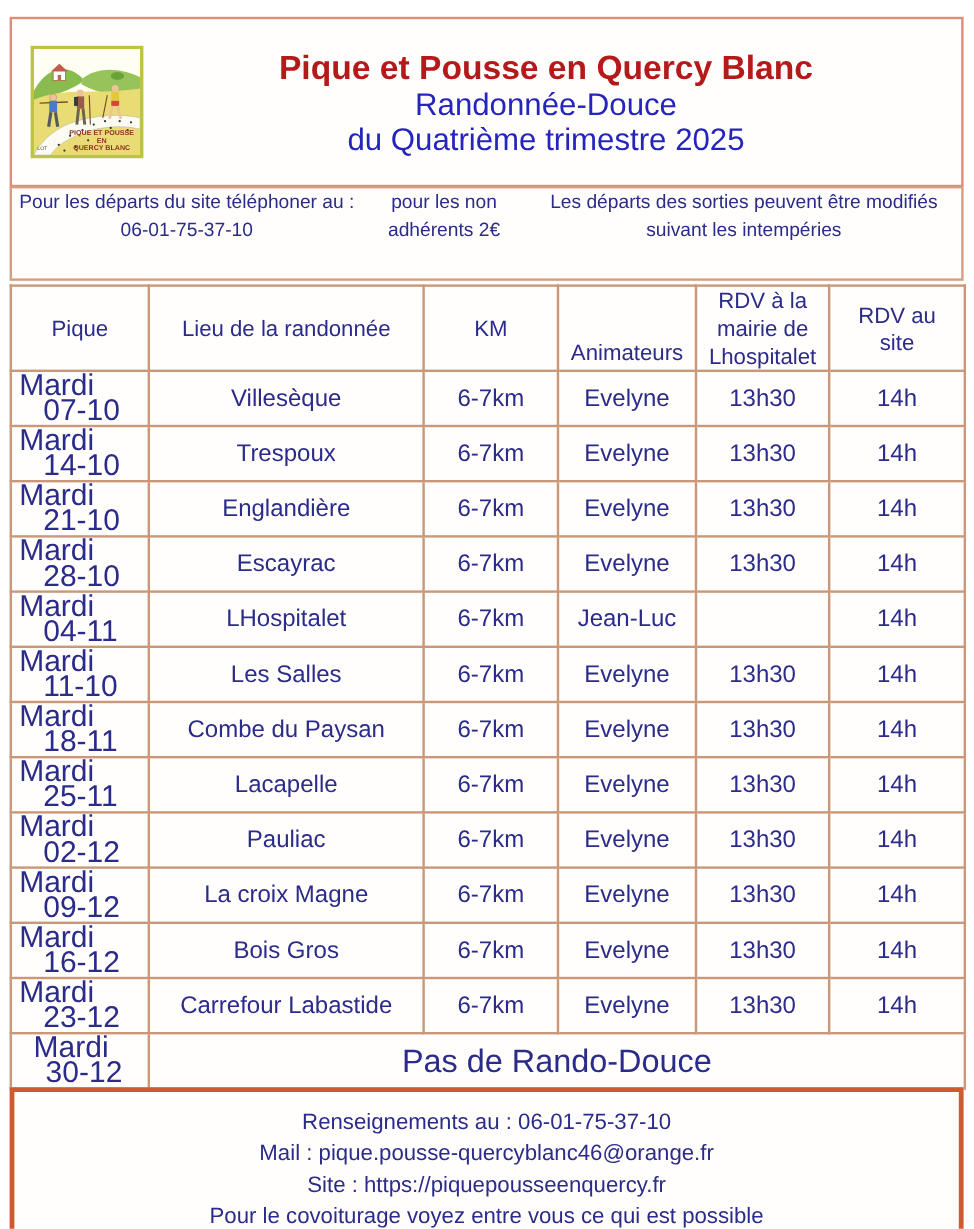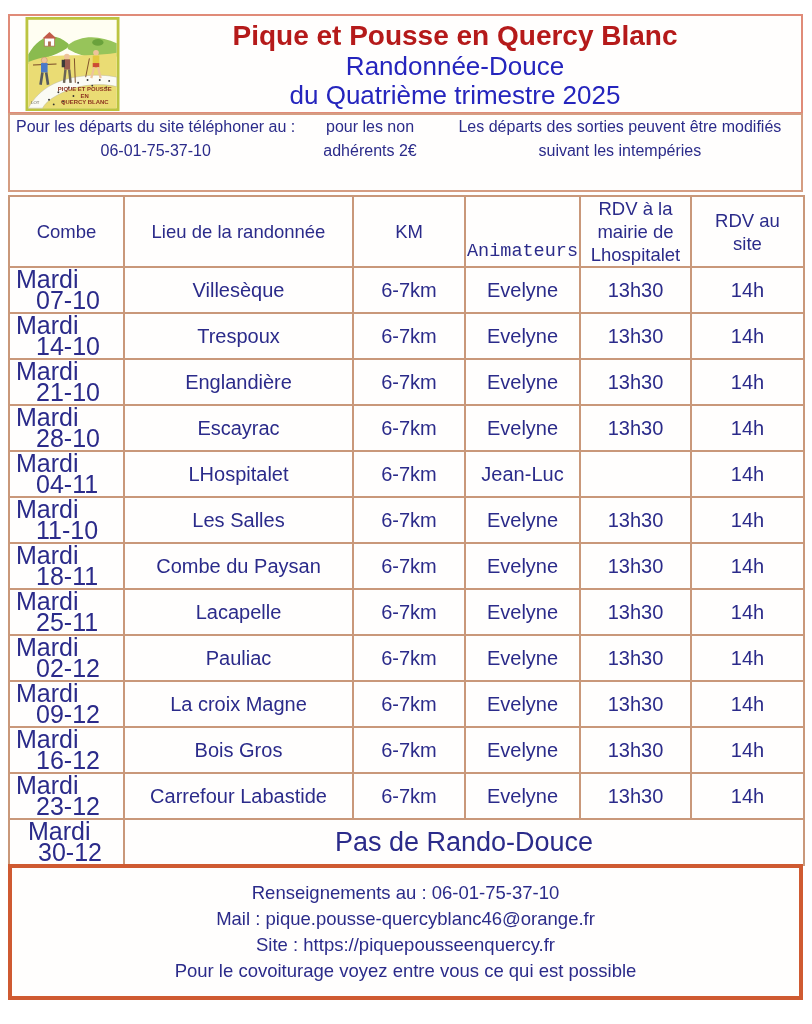--- a/index.html
+++ b/index.html
@@ -8,21 +8,21 @@
     background: #ffffff;
     font-family: "Liberation Sans", sans-serif;
     position: relative;
     overflow: hidden;
     color: var(--text-navy, #2b2b8a);
   }
   .page { position: absolute; left: 8px; top: 14px; width: 795px; }
 
   
   .header-box {
-    height: 100px;
+    height: 142px;
     border: 2px solid var(--header-box-border, #e08b78);
     display: flex;
     align-items: center;
     background: #fffefd;
   }
   .logo { width: 97px; height: 94px; margin-left: 14px; flex: none; }
   .titles { flex: 1; text-align: center; padding-right: 12px; }
   .title {
     font-size: 28px; font-weight: bold;
     color: var(--title-red, #b51a1a);
@@ -58,21 +58,21 @@
     overflow: hidden;
   }
   .schedule thead tr { height: 70px; }
   .schedule th {
     font-weight: normal;
     font-size: 18.5px;
     white-space: pre-line;
     text-align: center;
     line-height: 23px;
   }
-  .schedule th.th-animateurs { vertical-align: bottom; padding-bottom: 3px; font-family: Liberation Mono, monospace; }
+  .schedule th.th-animateurs { vertical-align: bottom; padding-bottom: 3px; }
   .schedule tbody tr { height: 46px; }
   .schedule td { text-align: center; font-size: 20px; }
   .schedule td.date-cell { text-align: left; font-size: 25px; line-height: 21px; }
   .date-cell .day  { padding-left: 6px; }
   .date-cell .dnum { padding-left: 26px; }
   tr.special-row { height: 48px; }
   .special-date .day  { padding-left: 18px; }
   .special-date .dnum { padding-left: 28px; }
   td.pas-cell { font-size: 27px; margin-left: 43px; }
 
@@ -161,21 +161,21 @@
     <colgroup>
       <col style="width:115px">
         <col style="width:229px">
         <col style="width:112px">
       <col style="width:115px">
         <col style="width:111px">
         <col style="width:113px">
     </colgroup>
     <thead>
       <tr>
-        <th>Combe</th>
+        <th>Pique</th>
         <th>Lieu de la randonnée</th>
         <th>KM</th>
         <th class="th-animateurs">Animateurs</th>
         <th>RDV à la
 mairie de
 Lhospitalet</th>
         <th>RDV au
 site</th>
       </tr>
     </thead>

